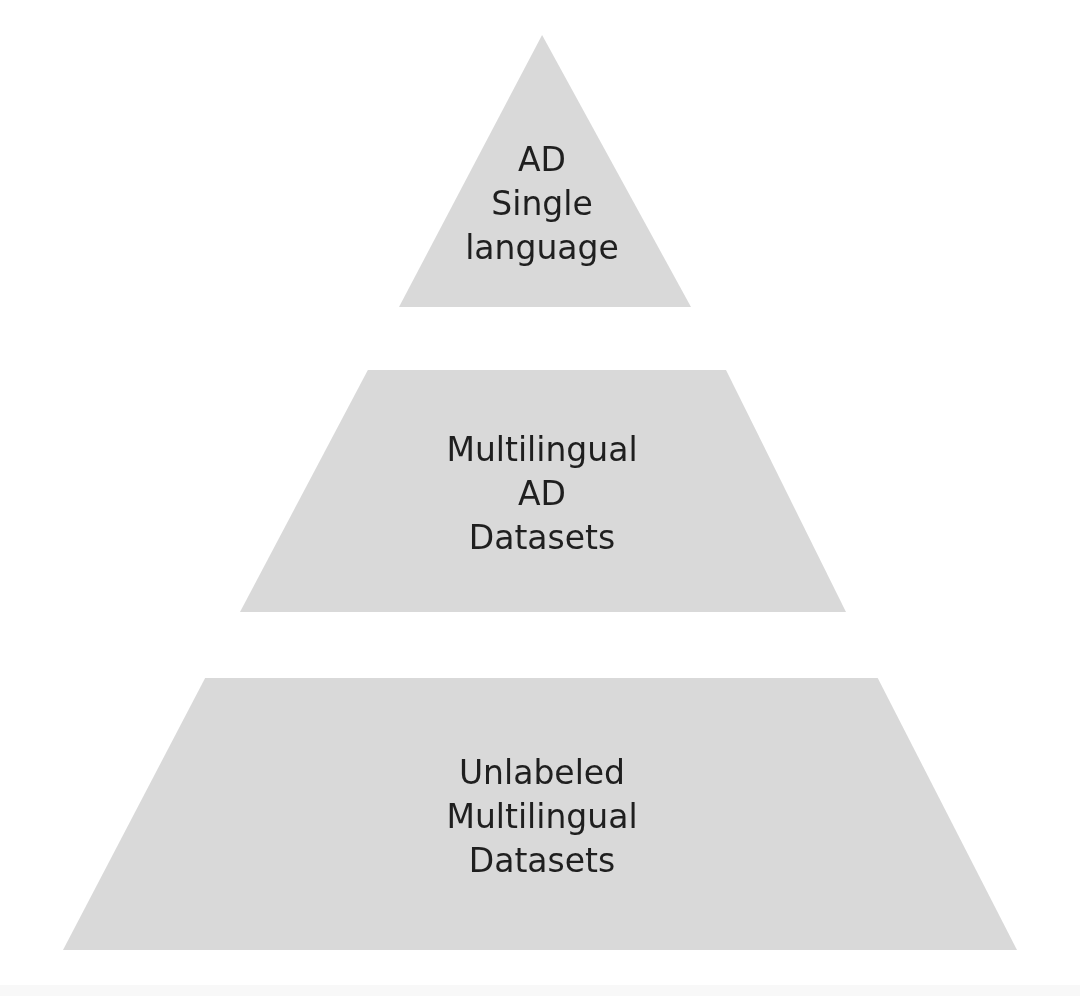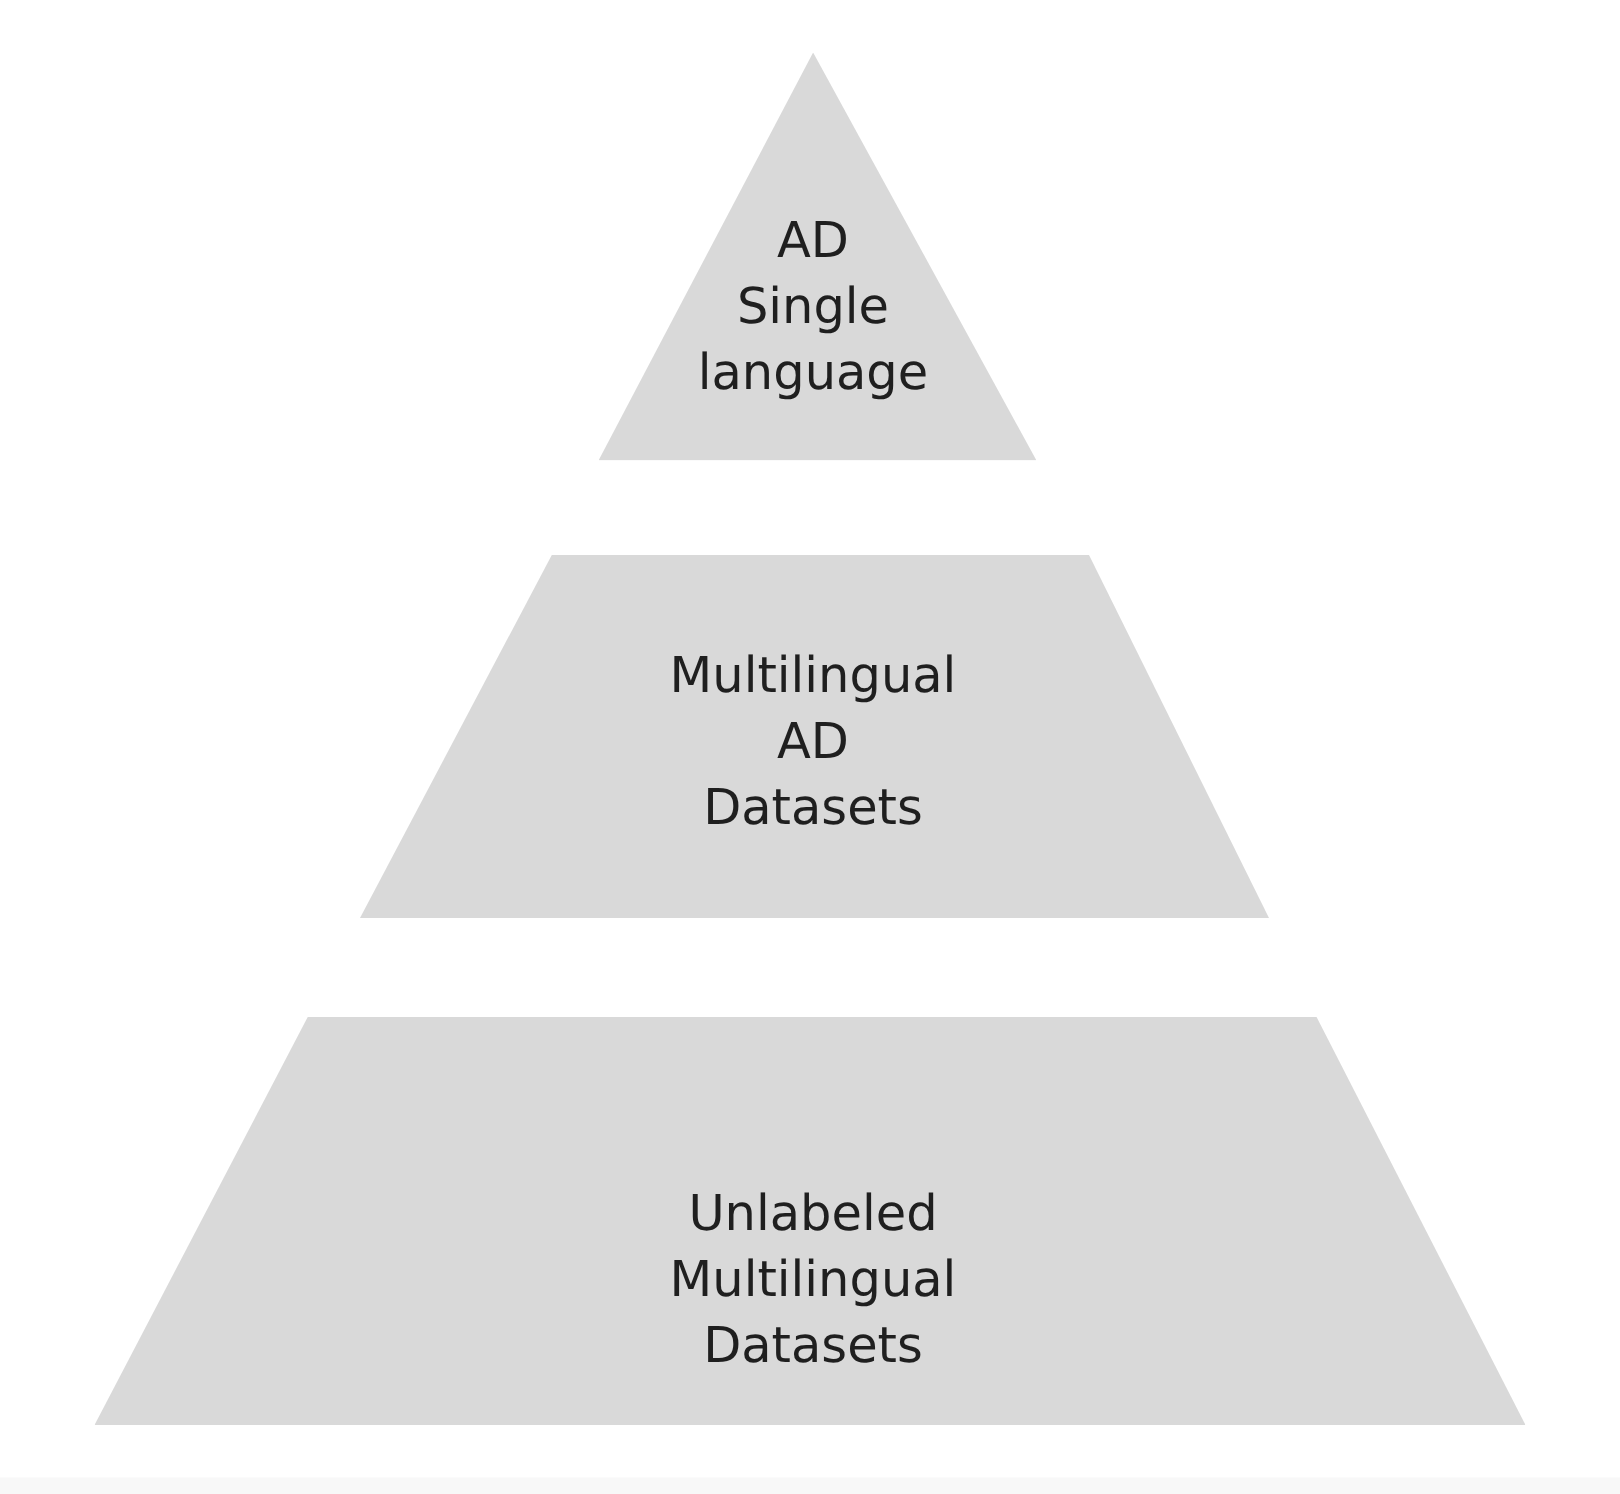--- a/index.html
+++ b/index.html
@@ -48,21 +48,21 @@
     left: 342px;
     width: 400px;
     text-align: center;
     white-space: pre-line;
     font-size: 33px;
     line-height: 44px;
     font-weight: 400;
   }
   .label-top    { top: 138px; }
   .label-mid    { top: 428px; }
-  .label-bottom { top: 751px; margin-top: 36px; }
+  .label-bottom { top: 751px; }
   .bottom-band {
     position: absolute;
     left: 0;
     top: 985px;
     width: 1080px;
     height: 11px;
   }
 </style>
 </head>
 <body>

